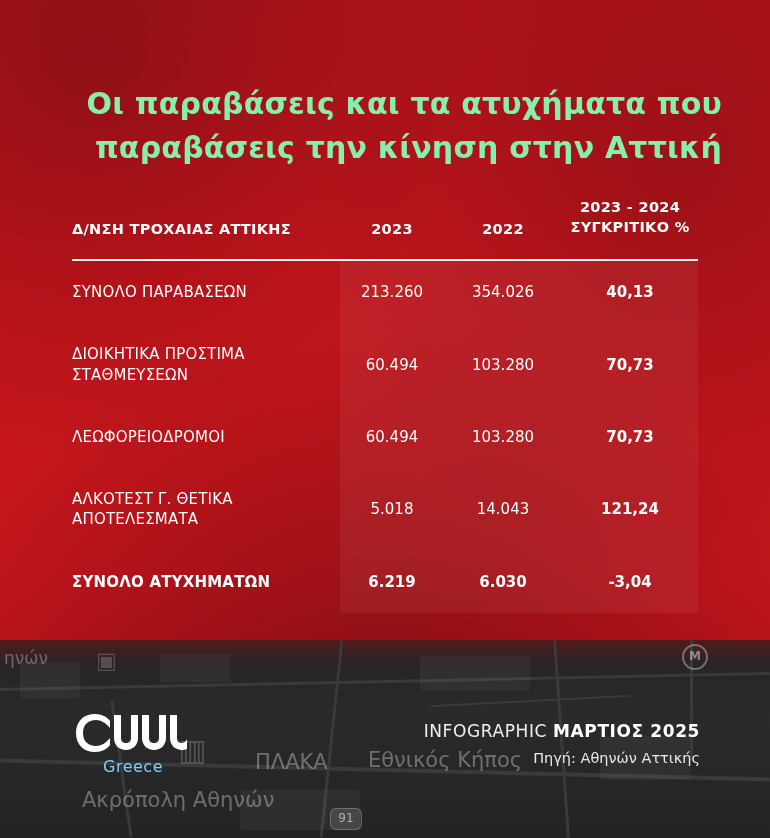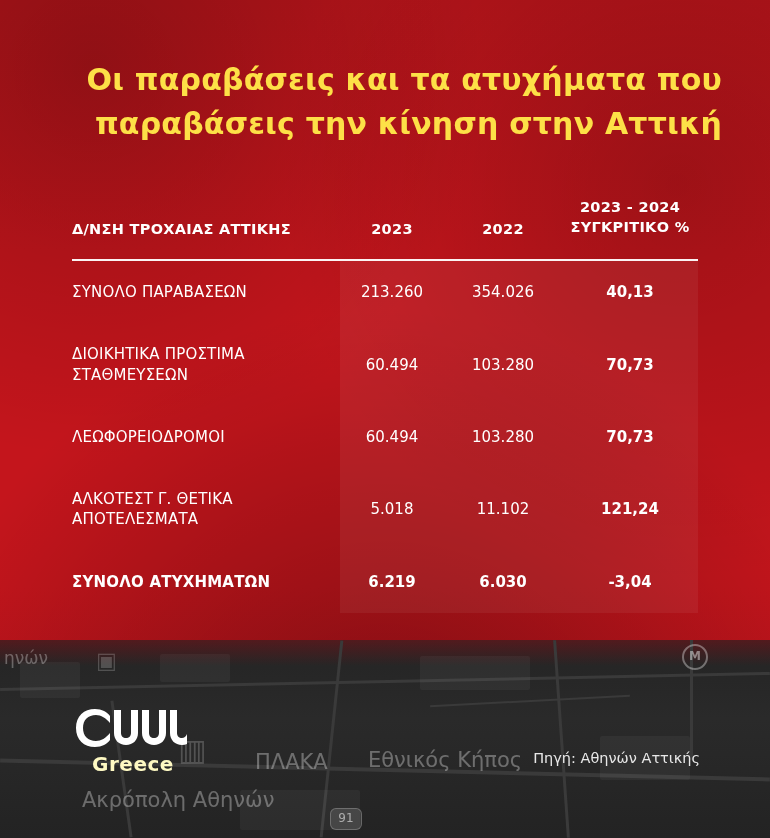--- a/index.html
+++ b/index.html
@@ -28,23 +28,23 @@
       radial-gradient(circle at 12% 8%, rgba(0,0,0,0.22) 0%, rgba(0,0,0,0) 38%),
       radial-gradient(circle at 88% 22%, rgba(0,0,0,0.18) 0%, rgba(0,0,0,0) 42%),
       radial-gradient(circle at 50% 95%, rgba(0,0,0,0.35) 0%, rgba(0,0,0,0) 55%),
       linear-gradient(180deg, #b5141a 0%, #c4151c 30%, #c4151c 70%, #b0121a 100%);
   }
 
   
   .title {
     position: absolute;
     left: 72px;
-    top: 58px;
+    top: 82px;
     width: 650px;
-    color: #fde047;
+    color: #86efac;
     font-size: 30px;
     font-weight: bold;
     line-height: 1.48;
     text-align: right;
     letter-spacing: 0.2px;
   }
   .title .line {
     display: block;
   }
 
@@ -192,28 +192,27 @@
     position: absolute;
     left: 72px;
     bottom: 62px;
     width: 190px;
   }
   .logo .cnn-mark {
     display: block;
   }
   .logo .greece {
     display: block;
-    color: #fef9c3;
-    font-size: 20px;
+    color: #7dd3fc;
+    font-size: 16px;
     text-align: center;
     margin-top: 2px;
     width: 110px;
     margin-left: 6px;
     letter-spacing: 0.5px;
-    font-weight: bold;
   }
 
   
   .credits {
     position: absolute;
     right: 70px;
     bottom: 72px;
     text-align: right;
     color: #ffffff;
   }
@@ -284,21 +283,21 @@
         </tr>
         <tr>
           <td class="c-label">ΛΕΩΦΟΡΕΙΟΔΡΟΜΟΙ</td>
           <td class="c-num">60.494</td>
           <td class="c-num">103.280</td>
           <td class="c-pct">70,73</td>
         </tr>
         <tr>
           <td class="c-label">ΑΛΚΟΤΕΣΤ Γ. ΘΕΤΙΚΑ ΑΠΟΤΕΛΕΣΜΑΤΑ</td>
           <td class="c-num">5.018</td>
-          <td class="c-num">11.102</td>
+          <td class="c-num">14.043</td>
           <td class="c-pct">121,24</td>
         </tr>
         <tr class="total">
           <td class="c-label">ΣΥΝΟΛΟ ΑΤΥΧΗΜΑΤΩΝ</td>
           <td class="c-num">6.219</td>
           <td class="c-num">6.030</td>
           <td class="c-pct">-3,04</td>
         </tr>
       </tbody>
     </table>
@@ -338,15 +337,19 @@
         <path d="M4,22 C4,10 12,3 23,3 C30,3 35,6 38,10 L38,17 C34,12 29,9 24,9 C16,9 11,14 11,22 C11,30 16,35 24,35 C29,35 34,32 38,27 L38,34 C35,38 30,41 23,41 C12,41 4,34 4,22 Z"></path>
         <path d="M42,5 L49,5 L49,28 L49,28 C49,31 51,33 54,33 C57,33 59,31 59,28 L59,5 L66,5 L66,28 C66,35 61,40 54,40 C47,40 42,35 42,28 Z" transform="translate(0,-1)"></path>
         <path d="M70,5 L77,5 L77,28 C77,31 79,33 82,33 C85,33 87,31 87,28 L87,5 L94,5 L94,28 C94,35 89,40 82,40 C75,40 70,35 70,28 Z" transform="translate(0,-1)"></path>
         <path d="M98,5 L105,5 L105,28 C105,31 107,33 110,33 C112,33 114,31.5 115,29 L115,39 C113.5,39.7 111.8,40 110,40 C103,40 98,35 98,28 Z" transform="translate(0,-1)"></path>
       </g>
     </svg>
     <span class="greece">Greece</span>
   </div>
 
   <div class="credits">
+    <div class="line1">
+      <span class="label">INFOGRAPHIC</span>
+      <span class="month">ΜΑΡΤΙΟΣ 2025</span>
+    </div>
     <div class="line2">Πηγή: Αθηνών Αττικής</div>
   </div>
 </div>
 
 </body></html>

